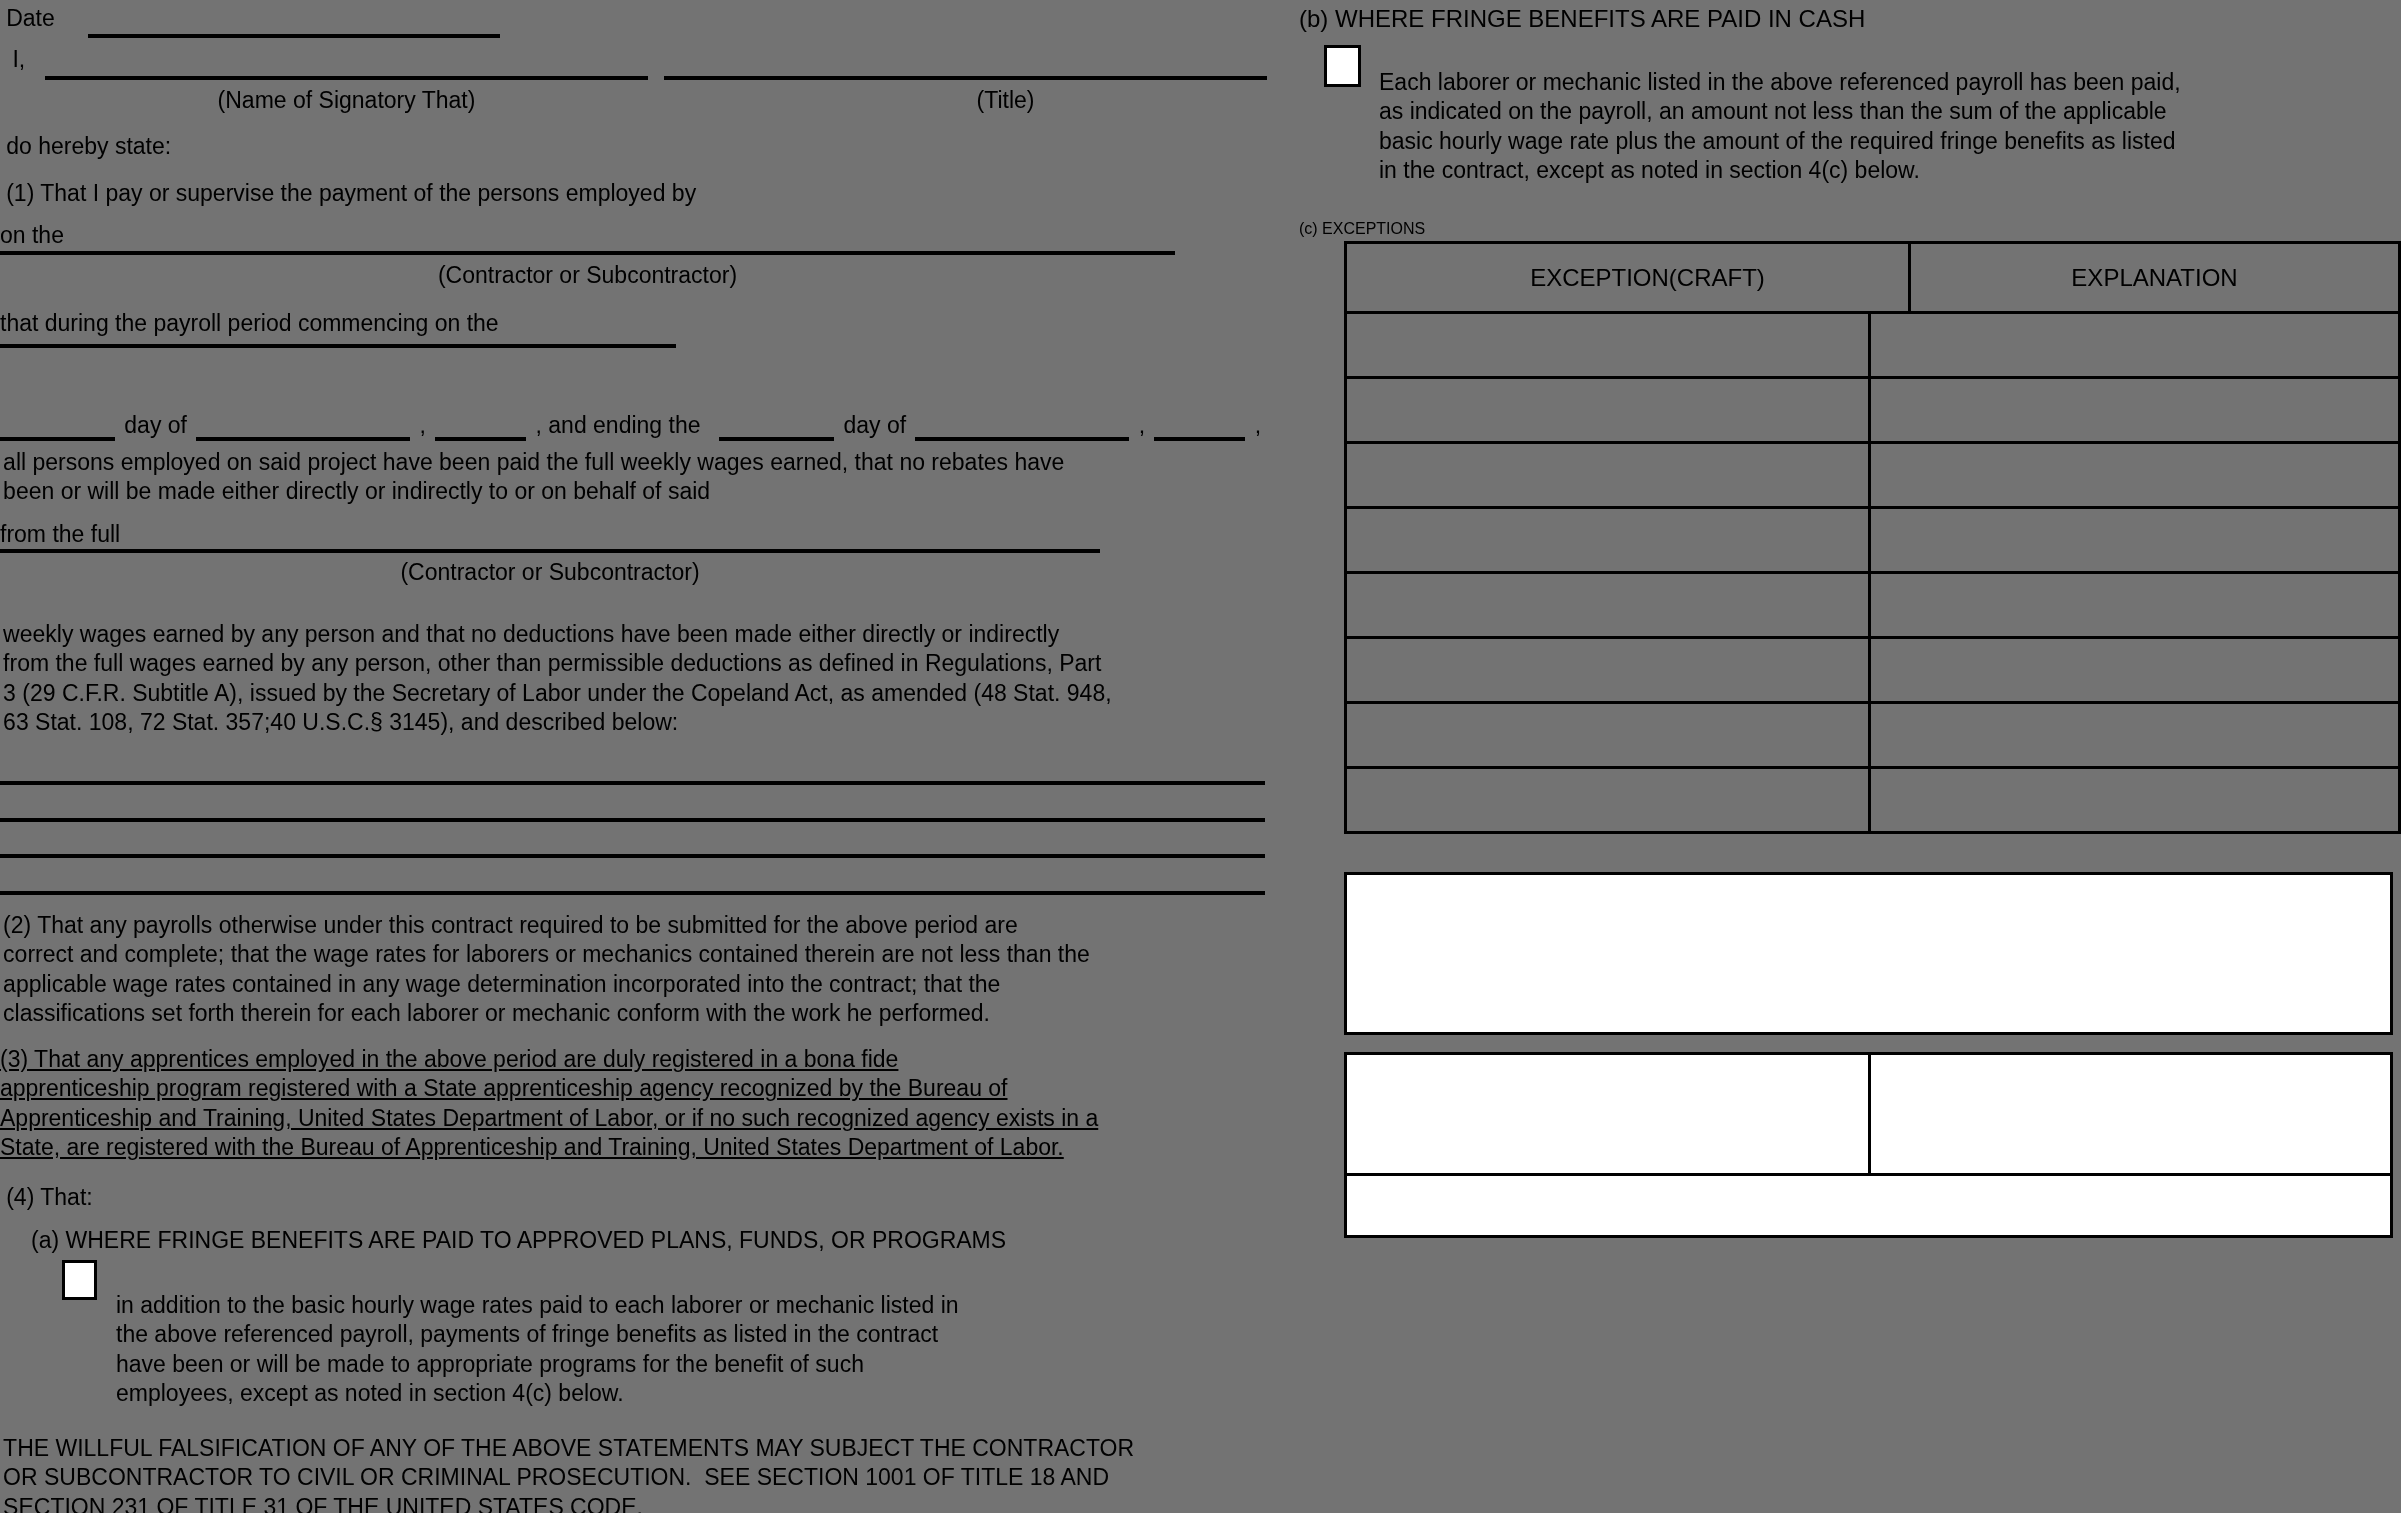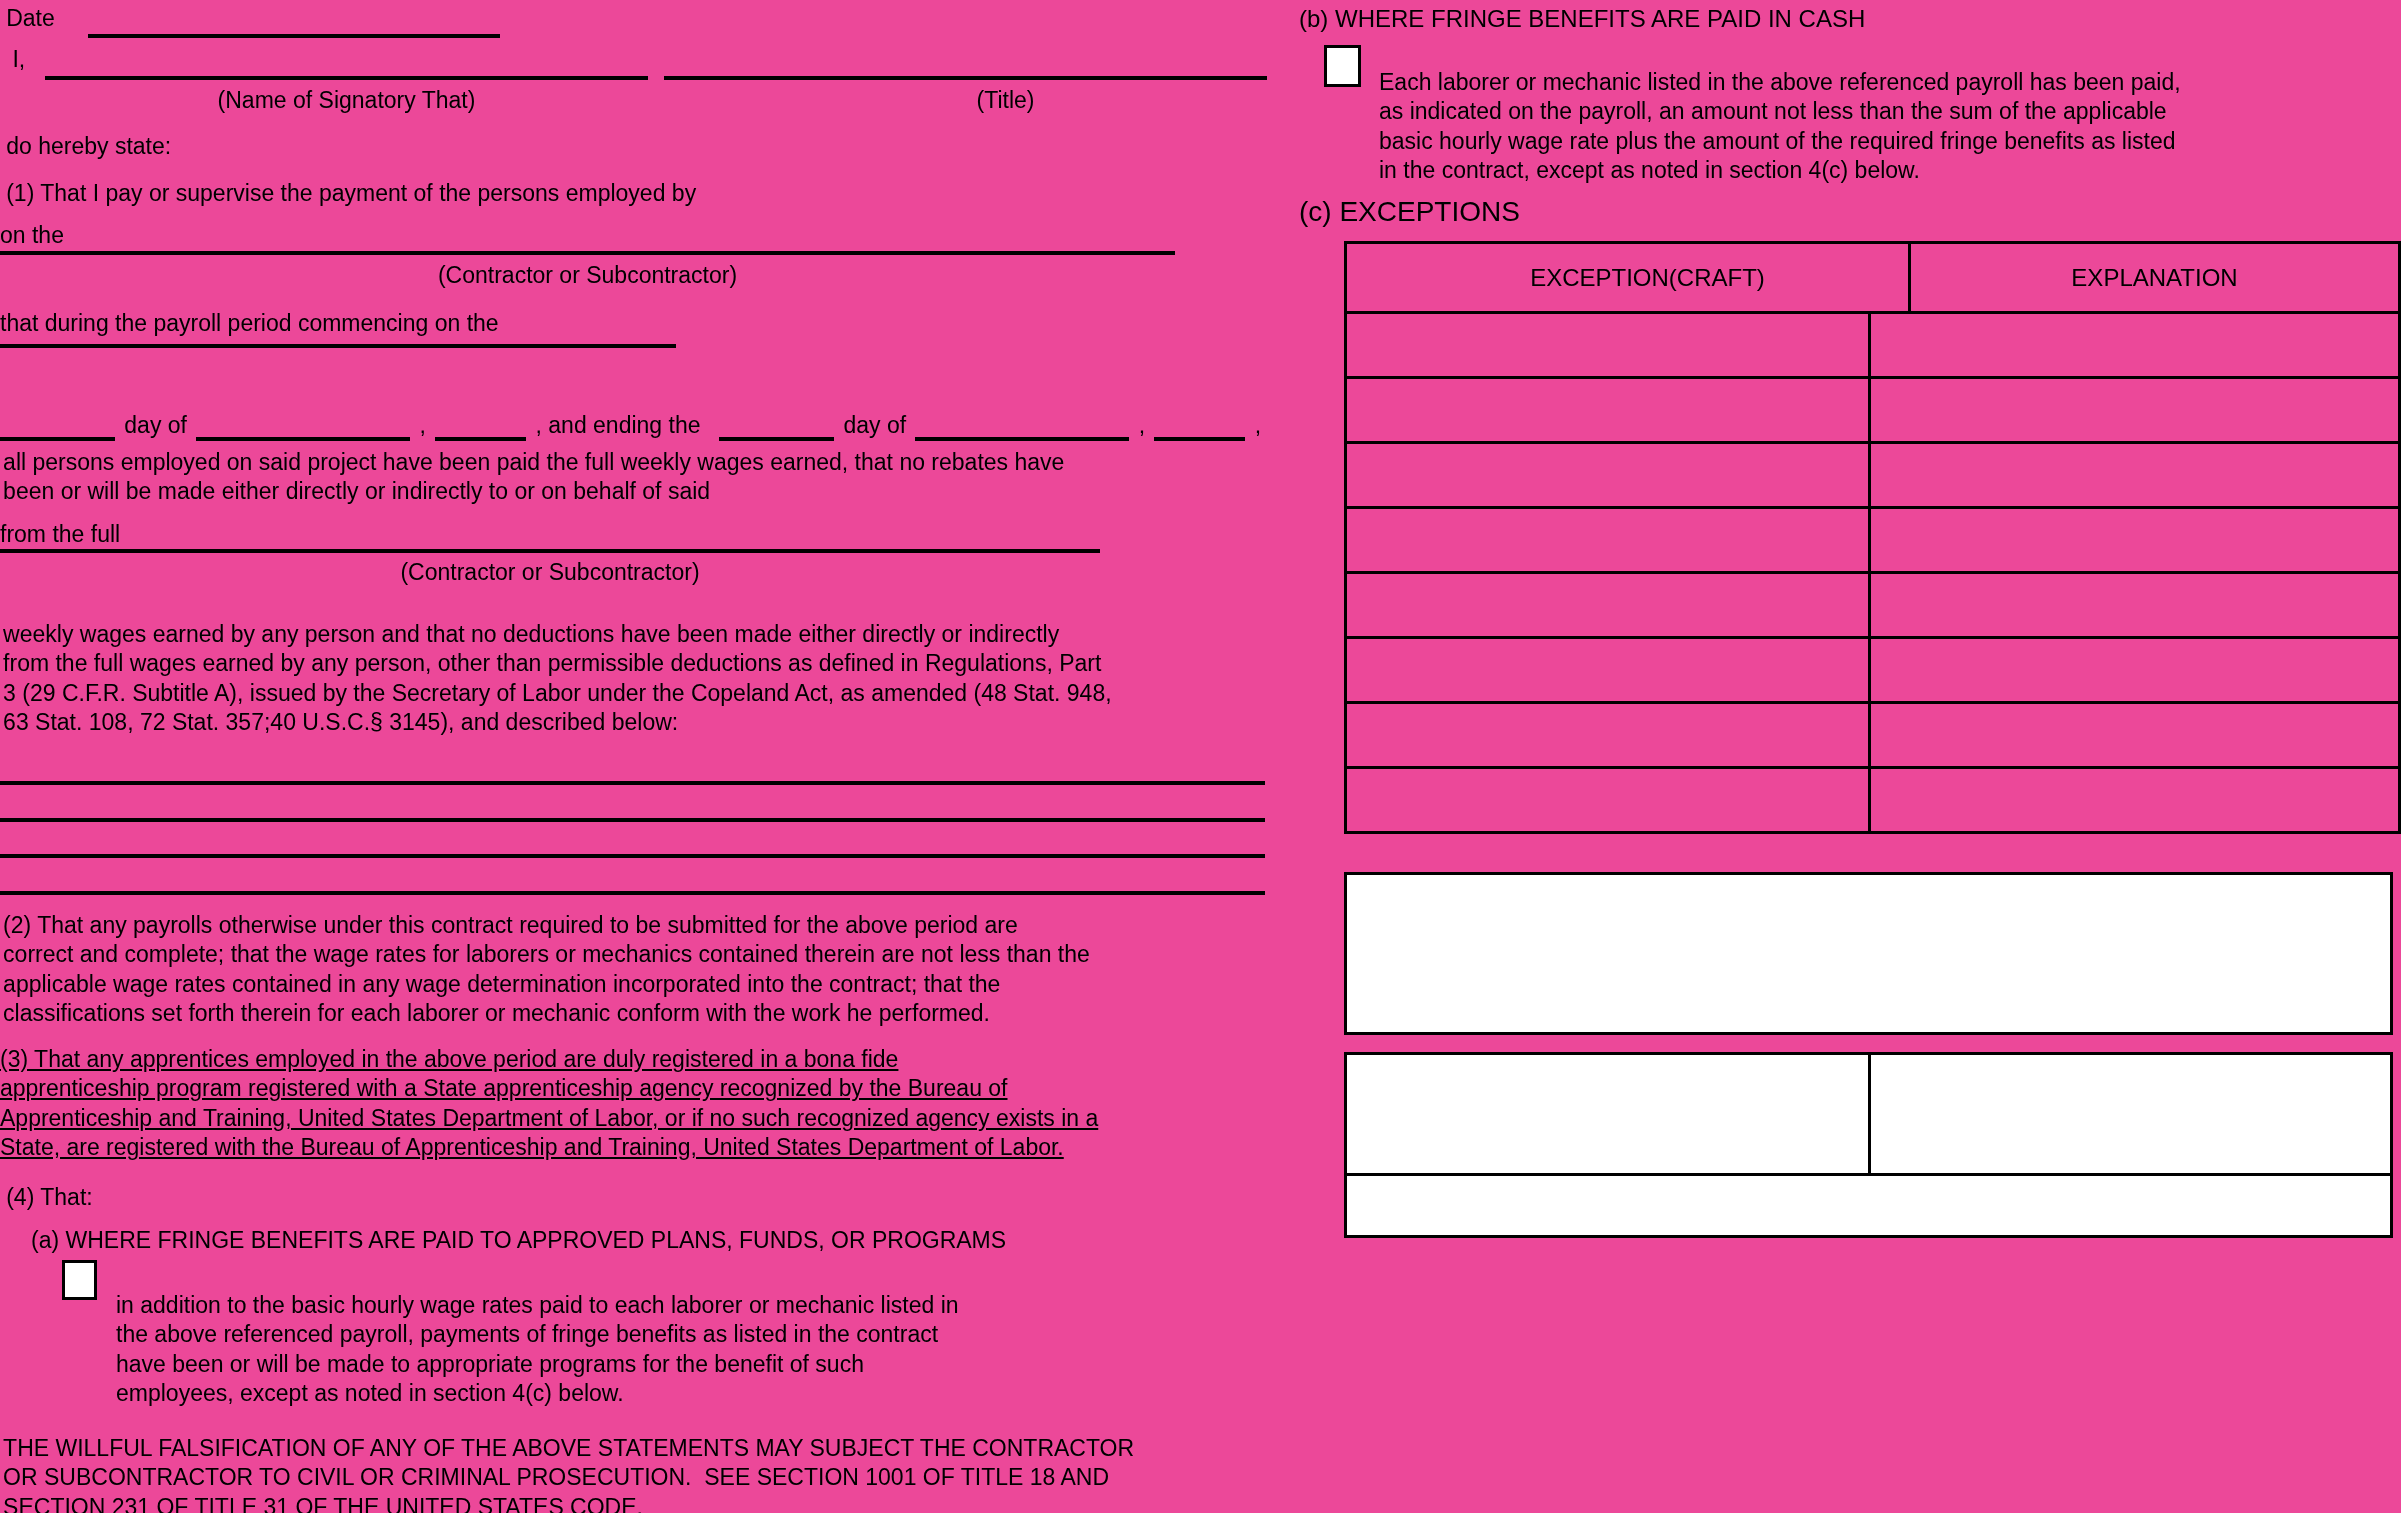--- a/index.html
+++ b/index.html
@@ -1,20 +1,20 @@
 <!DOCTYPE html>
 <html style="font-size:12.4px"><head>
 <meta charset="utf-8">
 <style>
   html,body{margin:0;padding:0;background:#ffffff;}
   .page{
     position:relative;
     width:2401px;
     height:1513px;
-    background:#ec4899;
+    background:#737373;
     color:#000000;
     font-family:"Liberation Sans","DejaVu Sans",sans-serif;
     font-size:23px;
     overflow:hidden;
   }
   .abs{position:absolute;}
   .ml{white-space:pre-wrap;line-height:29.4px;}
   .line{border-bottom:4.6px solid #000;height:0;}
   .right{text-align:left;}
   .center{text-align:center;}
@@ -101,21 +101,21 @@
 OR SUBCONTRACTOR TO CIVIL OR CRIMINAL PROSECUTION.  SEE SECTION 1001 OF TITLE 18 AND
 SECTION 231 OF TITLE 31 OF THE UNITED STATES CODE.</div>
 
   <div class="abs" style="top:4.6px;left:1299px;font-size:24px;">(b) WHERE FRINGE BENEFITS ARE PAID IN CASH</div>
   <div class="abs checkbox" style="top:45px;left:1324px;width:31px;height:36px;"></div>
   <div class="abs ml" style="top:68px;left:1379px;width:1007px;">Each laborer or mechanic listed in the above referenced payroll has been paid,
 as indicated on the payroll, an amount not less than the sum of the applicable
 basic hourly wage rate plus the amount of the required fringe benefits as listed
 in the contract, except as noted in section 4(c) below.</div>
 
-  <div class="abs" style="top:196px;left:1299px;font-size:28px;">(c) EXCEPTIONS</div>
+  <div class="abs" style="top:220px;left:1299px;font-size:16px;">(c) EXCEPTIONS</div>
 
   <div class="abs xtable" style="top:241px;left:1344px;width:1051px;">
     <div class="xrow xhead">
       <div class="xcell">EXCEPTION(CRAFT)</div>
       <div class="xcell">EXPLANATION</div>
     </div>
     <div>
       <div class="xrow xdata">
         <div class="xcell"></div>
         <div class="xcell"></div>

